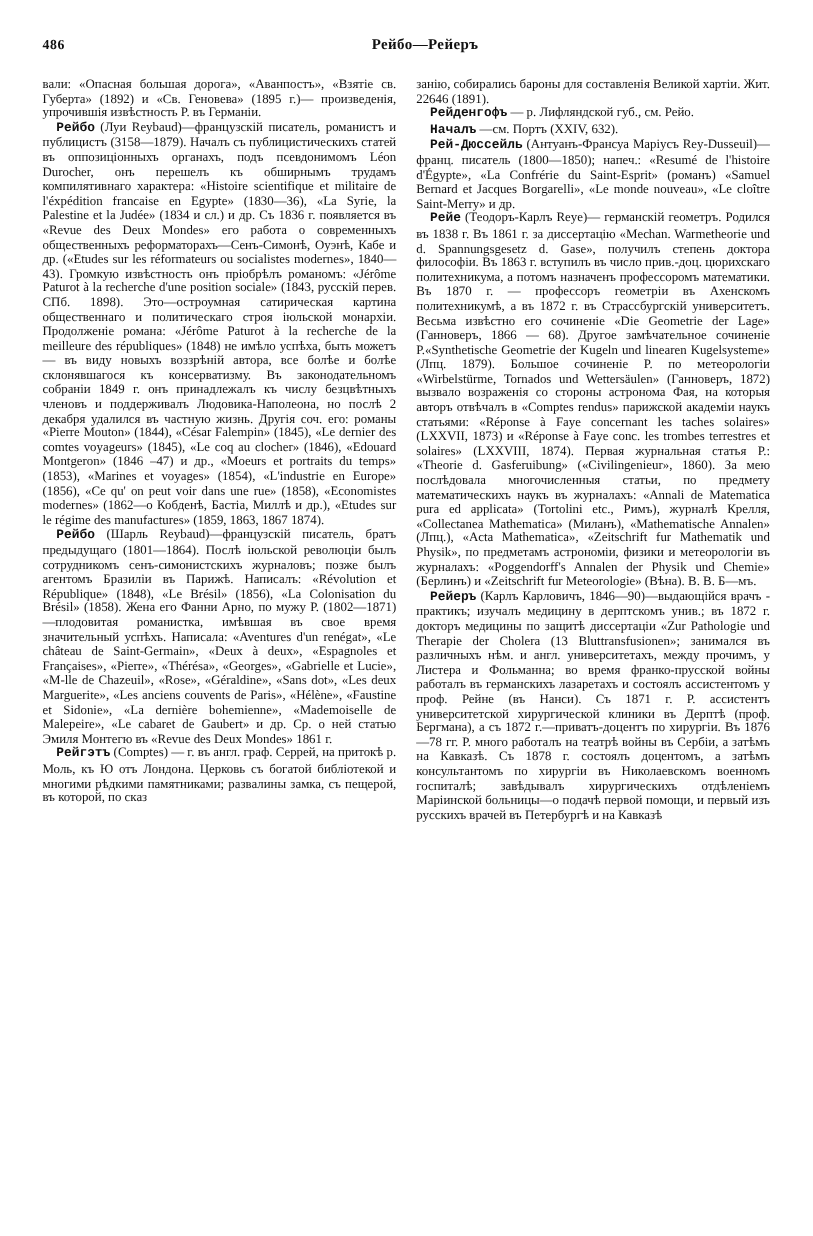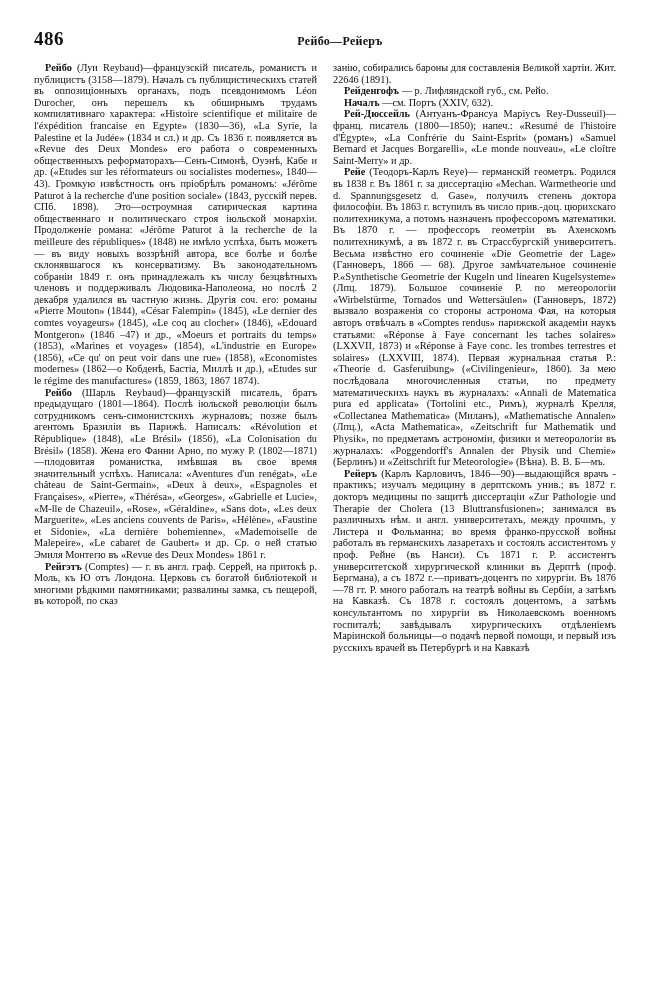--- a/index.html
+++ b/index.html
@@ -23,21 +23,21 @@
     padding: 28px 34px 18px 34px;
   }
   .header {
     display: flex;
     align-items: baseline;
     justify-content: flex-start;
     margin-bottom: 14px;
     height: 20px;
   }
   .folio {
-    font-size: 19px;
+    font-size: 11px;
     font-weight: bold;
     letter-spacing: 0.5px;
     width: 120px;
   }
   .running-head {
     flex: 1;
     text-align: center;
     font-size: 12px;
     font-weight: bold;
     letter-spacing: 0.3px;
@@ -59,37 +59,41 @@
   }
   .col p {
     margin: 0;
     text-indent: 11px;
   }
   .col p.noindent {
     text-indent: 0;
   }
   .entry {
     font-weight: bold;
+    font-family: Liberation Mono, monospace;
   }
   .ital {
   }
 </style>
 </head>
 <body>
 
 <div class="page">
 
   <div class="header">
     <div class="folio">486</div>
     <div class="running-head">Рейбо—Рейеръ</div>
   </div>
 
   <div class="columns">
 
     <div class="col">
+      <p class="noindent">
+        <span>вали: «Опасная большая дорога», «Аванпостъ», «Взятіе св. Губерта» (1892) и «Св. Геновева» (1895 г.)— произведенія, упрочившія извѣстность Р. въ Германіи.</span>
+      </p>
       <p>
         <span class="entry">Рейбо</span>
         <span>(Луи Reybaud)—французскій писатель, романистъ и публицистъ (3158—1879).</span>
         <span>Началъ съ публицистическихъ статей въ оппозиціонныхъ органахъ, подъ псевдонимомъ Léon Durocher, онъ перешелъ къ обширнымъ трудамъ компилятивнаго характера: «Histoire scientifique et militaire de l'éxpédition francaise en Egypte» (1830—36), «La Syrie, la Palestine et la Judée» (1834 и сл.) и др. Съ 1836 г. появляется въ «Revue des Deux Mondes» его работа о современныхъ общественныхъ реформаторахъ—Сенъ-Симонѣ, Оуэнѣ, Кабе и др. («Etudes sur les réformateurs ou socialistes modernes», 1840—43). Громкую извѣстность онъ пріобрѣлъ романомъ: «Jérôme Paturot à la recherche d'une position sociale» (1843, русскій перев. СПб. 1898). Это—остроумная сатирическая картина общественнаго и политическаго строя іюльской монархіи. Продолженіе романа: «Jérôme Paturot à la recherche de la meilleure des républiques» (1848) не имѣло успѣха, быть можетъ — въ виду новыхъ воззрѣній автора, все болѣе и болѣе склонявшагося къ консерватизму. Въ законодательномъ собраніи 1849 г. онъ принадлежалъ къ числу безцвѣтныхъ членовъ и поддерживалъ Людовика-Наполеона, но послѣ 2 декабря удалился въ частную жизнь. Другія соч. его: романы «Pierre Mouton» (1844), «César Falempin» (1845), «Le dernier des comtes voyageurs» (1845), «Le coq au clocher» (1846), «Edouard Montgeron» (1846 –47) и др., «Moeurs et portraits du temps» (1853), «Marines et voyages» (1854), «L'industrie en Europe» (1856), «Ce qu' on peut voir dans une rue» (1858), «Economistes modernes» (1862—о Кобденѣ, Бастіа, Миллѣ и др.), «Etudes sur le régime des manufactures» (1859, 1863, 1867 1874).</span>
       </p>
       <p>
         <span class="entry">Рейбо</span>
         <span>(Шарль Reybaud)—французскій писатель, братъ предыдущаго (1801—1864).</span>
         <span>Послѣ іюльской революціи былъ сотрудникомъ сенъ-симонистскихъ журналовъ; позже былъ агентомъ Бразиліи въ Парижѣ. Написалъ: «Révolution et République» (1848), «Le Brésil» (1856), «La Colonisation du Brésil» (1858). Жена его Фанни Арно, по мужу Р. (1802—1871)—плодовитая романистка, имѣвшая въ свое время значительный успѣхъ. Написала: «Aventures d'un renégat», «Le château de Saint-Germain», «Deux à deux», «Espagnoles et Françaises», «Pierre», «Thérésa», «Georges», «Gabrielle et Lucie», «M-lle de Chazeuil», «Rose», «Géraldine», «Sans dot», «Les deux Marguerite», «Les anciens couvents de Paris», «Hélène», «Faustine et Sidonie», «La dernière bohemienne», «Mademoiselle de Malepeire», «Le cabaret de Gaubert» и др. Ср. о ней статью Эмиля Монтегю въ «Revue des Deux Mondes» 1861 г.</span>
       </p>

